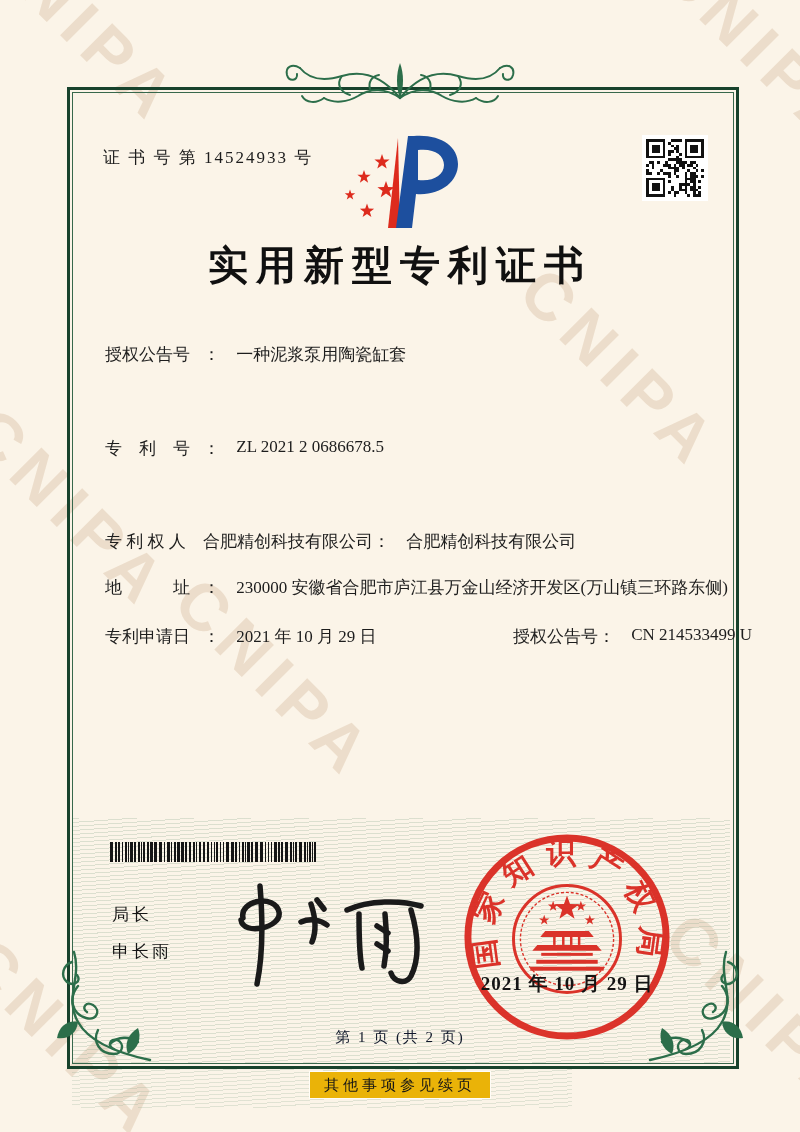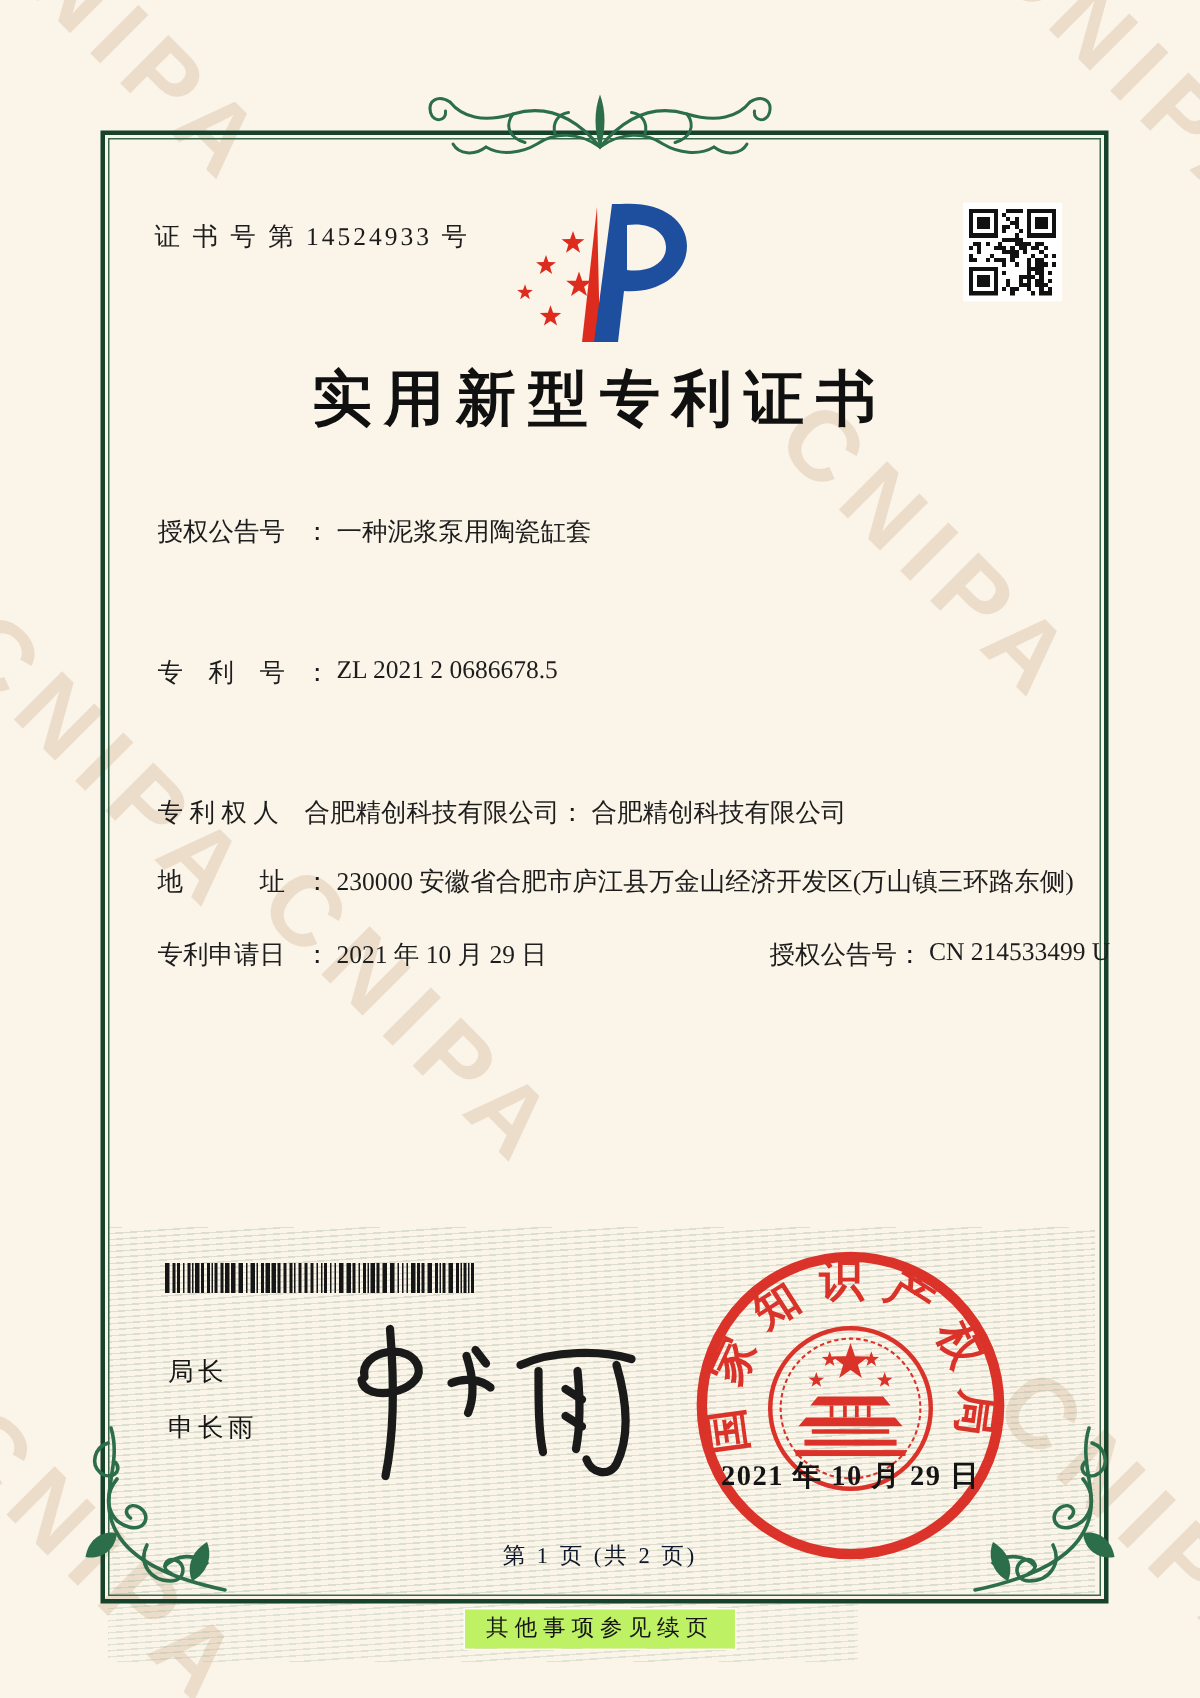--- a/index.html
+++ b/index.html
@@ -36,40 +36,40 @@
   .qr{ position:absolute; left:642px; top:135px; width:66px; height:66px; background:#fff; padding:0; }
   .qr svg{ position:absolute; left:4px; top:4px; }
   .logo{ position:absolute; left:336px; top:130px; width:128px; height:106px; }
   .title{
     position:absolute; left:67px; top:238px; width:666px; text-align:center;
     font-size:40px; font-weight:bold; letter-spacing:8px; color:#101010;
   }
   .field{ position:absolute; left:105px; font-size:17px; color:#1d1d1d; white-space:nowrap;}
   .field .label{ display:inline-block; min-width:98px; white-space:pre; vertical-align:top;}
   .field .colon{ display:inline-block; vertical-align:top; }
-  .field .value{ display:inline-block; margin-left:0; vertical-align:top;}
+  .field .value{ display:inline-block; margin-left:12px; vertical-align:top;}
   .field.addr .value{ white-space:normal; width:498px; line-height:24px; }
   .col2{ position:absolute; left:408px; top:0;text-align:right; }
   .body-par{
     position:absolute; left:103px; width:610px; font-size:17px;
     line-height:28px; text-align:justify; text-indent:2em; color:#1b1b1b;
   }
   .barcode{ position:absolute; left:110px; top:842px; width:208px; height:20px; }
   .signer{ position:absolute; left:112px; font-size:17px; color:#161616; letter-spacing:3px;}
   .sig-script{ position:absolute; left:213px; top:878px; }
   .seal{ position:absolute; left:458px; top:828px; width:218px; height:218px; }
   .seal-date{
     position:absolute; left:462px; top:971px; width:210px; text-align:center;
     font-size:19px; color:#141414; letter-spacing:1px; font-weight:bold;
   }
   .page-info{ position:absolute; left:67px; top:1028px; width:666px; text-align:center; font-size:15px; letter-spacing:2px; color:#0f172a;}
   .cont-note{
     position:absolute; left:0; top:1076px; width:800px; text-align:center; font-size:15px;
   }
-  .cont-note span{ background:#bef264; padding:5px 14px; letter-spacing:4px; color:#161616; box-shadow:0 0 0 1px rgba(255,253,248,1);}
+  .cont-note span{ background:#eab308; padding:5px 14px; letter-spacing:4px; color:#161616; box-shadow:0 0 0 1px rgba(255,253,248,1);}
   .ornament{ position:absolute; }
 </style>
 </head>
 <body>
 
 <div class="page">
 
   <div class="watermark" style="left:-45px; top:-15px;">CNIPA</div>
   <div class="watermark" style="left:635px; top:10px;">CNIPA</div>
   <div class="watermark" style="left:495px; top:330px;">CNIPA</div>

